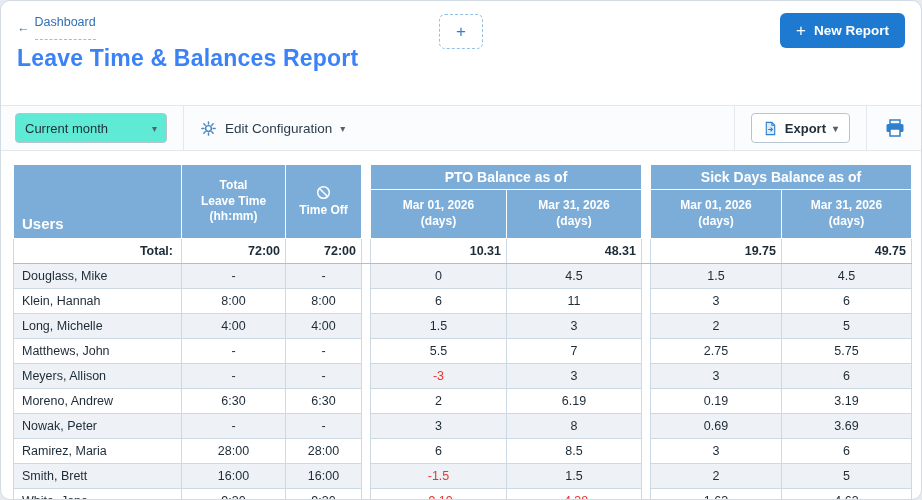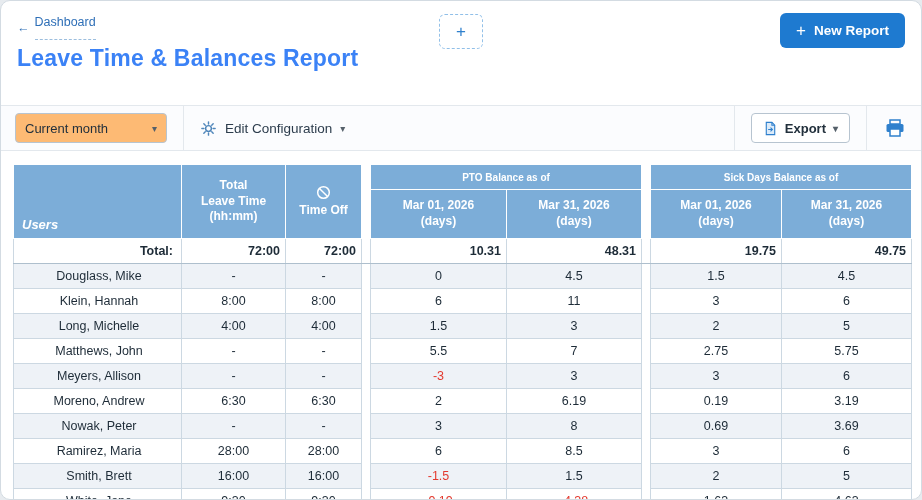--- a/index.html
+++ b/index.html
@@ -51,21 +51,21 @@
   
   .toolbar {
     height: 46px;
     border-top: 1px solid #e3e8ed; border-bottom: 1px solid #e3e8ed;
     background: #fbfcfe;
     display: flex; align-items: center;
     padding: 0 14px; box-sizing: border-box;
   }
   .select {
     width: 152px; height: 30px; box-sizing: border-box;
-    border: 1px solid #b7c4d0; border-radius: 4px; background: #fdba74;
+    border: 1px solid #b7c4d0; border-radius: 4px; background: #5eead4;
     display: flex; align-items: center; justify-content: space-between;
     padding: 0 9px; font-size: 13px; color: #22303c; cursor: pointer;
   }
   .caret { font-size: 10px; color: #55606a; }
   .dates { margin-left: 15px; font-size: 13.5px; color: #2f80cd; white-space: nowrap; }
   .date-link { cursor: pointer; border-bottom: 1px dashed #9fc4e6; padding-bottom: 1px; }
   .dash { color: #42566a; margin: 0 4px; }
   .vdiv { width: 1px; align-self: stretch; background: #e3e8ed; margin: 0 16px; flex: none; }
   .config {
     display: flex; align-items: center; gap: 8px;
@@ -85,31 +85,31 @@
   table.report {
     border-collapse: collapse; table-layout: fixed;
     margin: 13px 12px 0; width: 898px;
     font-size: 12.5px; color: #1d2b37;
   }
   .report th {
     background: #7cadd8; color: #fff;
     border: 1px solid #fff;
     font-weight: 700; padding: 2px 5px;
   }
-  .report th.group { height: 20px; font-size: 10px; }
+  .report th.group { height: 20px; font-size: 14px; }
   .report th.sub { height: 44px; font-size: 12px; line-height: 1.3; vertical-align: middle; }
-  .report th.users { text-align: left; vertical-align: bottom; padding: 6px 8px; font-size: 13px; font-style: italic; }
+  .report th.users { text-align: left; vertical-align: bottom; padding: 6px 8px; font-size: 15px; }
   .report th.stack { vertical-align: middle; font-size: 12px; line-height: 1.3; }
   .pre { white-space: pre-line; }
   .timeoff-h { display: flex; flex-direction: column; align-items: center; gap: 3px; }
   .report td {
     border: 1px solid #ccd8e2; background: #fff;
     text-align: center; padding: 4px 5px; height: 16px;
   }
-  .report td.name { text-align: center; padding-left: 8px; }
+  .report td.name { text-align: left; padding-left: 8px; }
   .report tr.alt td { background: #eef2f7; }
   .report td.gap, .report th.gap { border: none; background: #fff; padding: 0; }
   .report tr.alt td.gap { background: #fff; }
   .report tr.total-row td { font-weight: 700; border-bottom: 1px solid #aebfcd; text-align: right; }
   .report td.r { text-align: right; padding-right: 8px; }
   .neg { color: #e33a2f; }
 </style>
 </head>
 <body>
 

